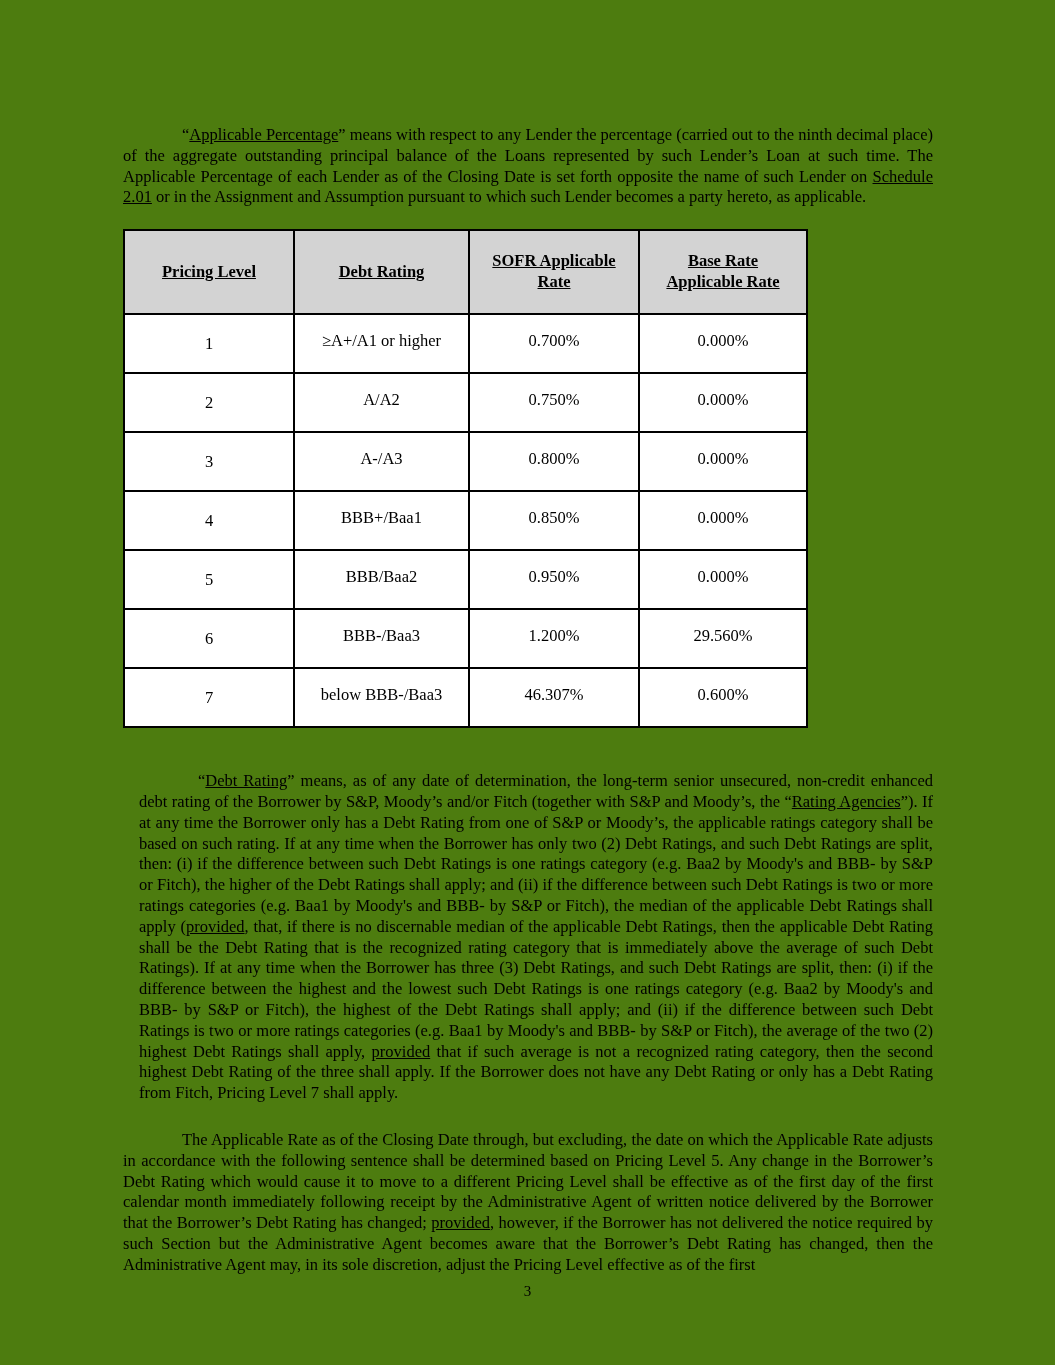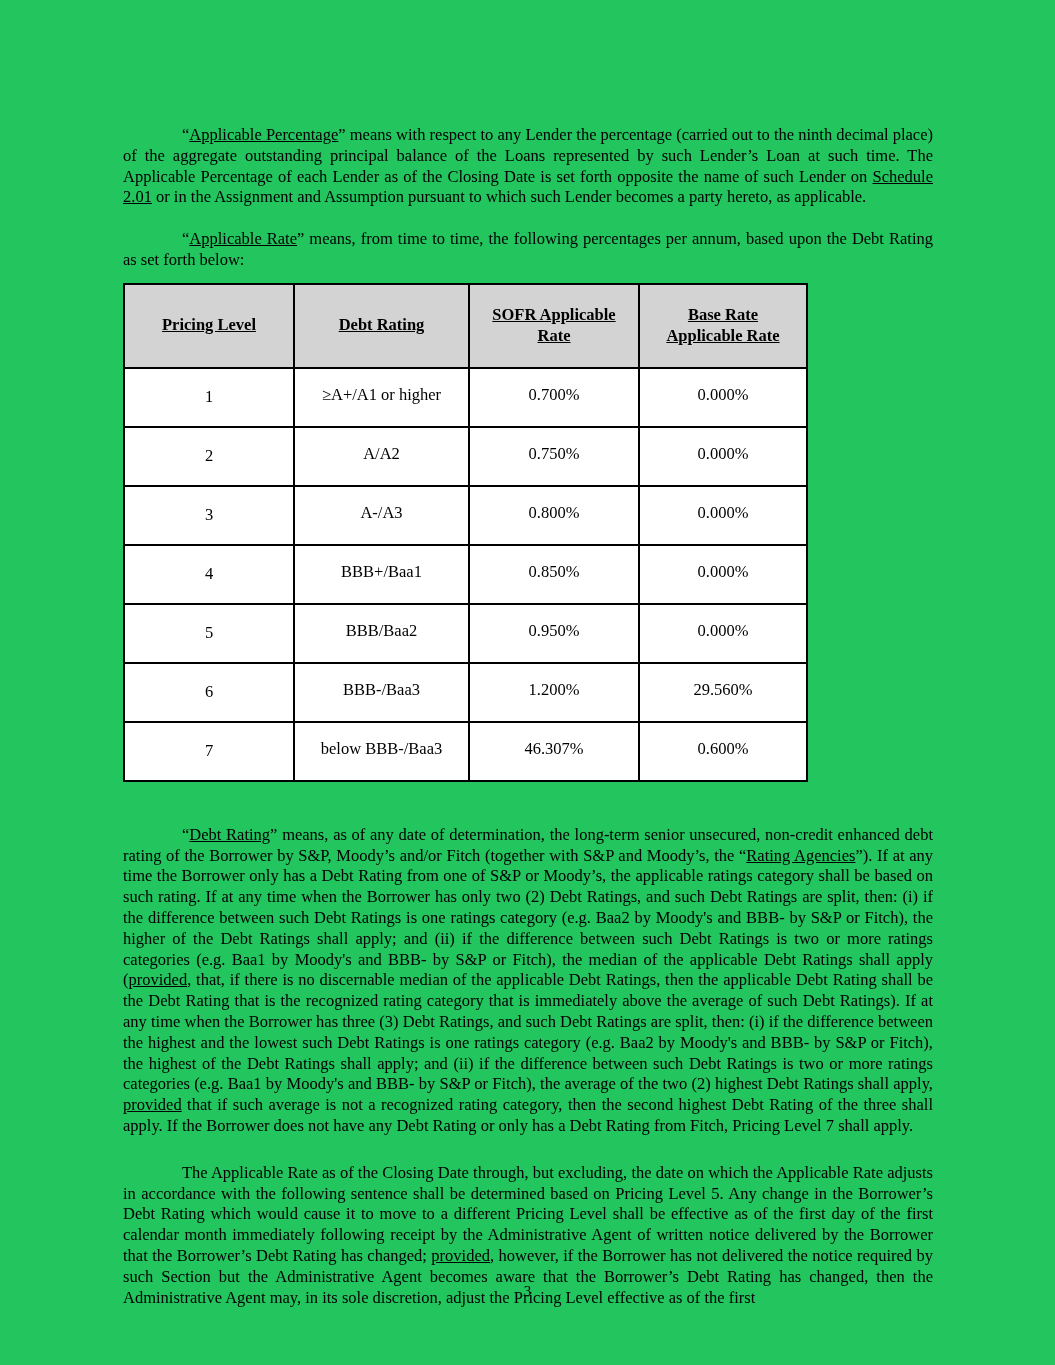--- a/index.html
+++ b/index.html
@@ -4,21 +4,21 @@
 <style>
   html, body {
     margin: 0;
     padding: 0;
     background: #ffffff;
   }
   .page {
     position: relative;
     width: 1055px;
     height: 1365px;
-    background: #22c55e;
+    background: #4d7c0f;
     color: #000000;
     font-family: "Liberation Serif", "DejaVu Serif", serif;
     overflow: hidden;
   }
   .content {
     position: absolute;
     left: 123px;
     top: 0;
     width: 810px;
     padding-top: 125px;
@@ -26,21 +26,21 @@
   p.para {
     margin: 0;
     font-size: 16.5px;
     line-height: 20.8px;
     text-align: justify;
     text-indent: 59px;
   }
   p.para .u { text-decoration: underline; }
   #para-applicable-percentage { margin-bottom: 21px; }
   #para-applicable-rate { margin-bottom: 12px; }
-  #para-debt-rating { margin-top: 43px; }
+  #para-debt-rating { margin-top: 43px; margin-left: 16px; }
   #para-rate-adjustment { margin-top: 26px; }
 
   table.rate-table {
     border-collapse: collapse;
     table-layout: fixed;
     width: 683px;
     font-size: 16.5px;
   }
   table.rate-table th,
   table.rate-table td {
@@ -77,21 +77,20 @@
   }
 </style>
 </head>
 <body>
 
 <div class="page">
   <div class="content">
 
     <p class="para" id="para-applicable-percentage"><span>“</span><span class="u">Applicable Percentage</span><span>” means with respect to any Lender the percentage (carried out to the ninth decimal place) of the aggregate outstanding principal balance of the Loans represented by such Lender’s Loan at such time. The Applicable Percentage of each Lender as of the Closing Date is set forth opposite the name of such Lender on </span><span class="u">Schedule 2.01</span><span> or in the Assignment and Assumption pursuant to which such Lender becomes a party hereto, as applicable.</span></p>
 
-    <p class="para" id="para-applicable-rate"><span>“</span><span class="u">Applicable Rate</span><span>” means, from time to time, the following percentages per annum, based upon the Debt Rating as set forth below:</span></p>
 
     <table class="rate-table">
       <colgroup>
         <col style="width:170px">
         <col style="width:175px">
         <col style="width:170px">
         <col style="width:168px">
       </colgroup>
       <thead>
         <tr>

